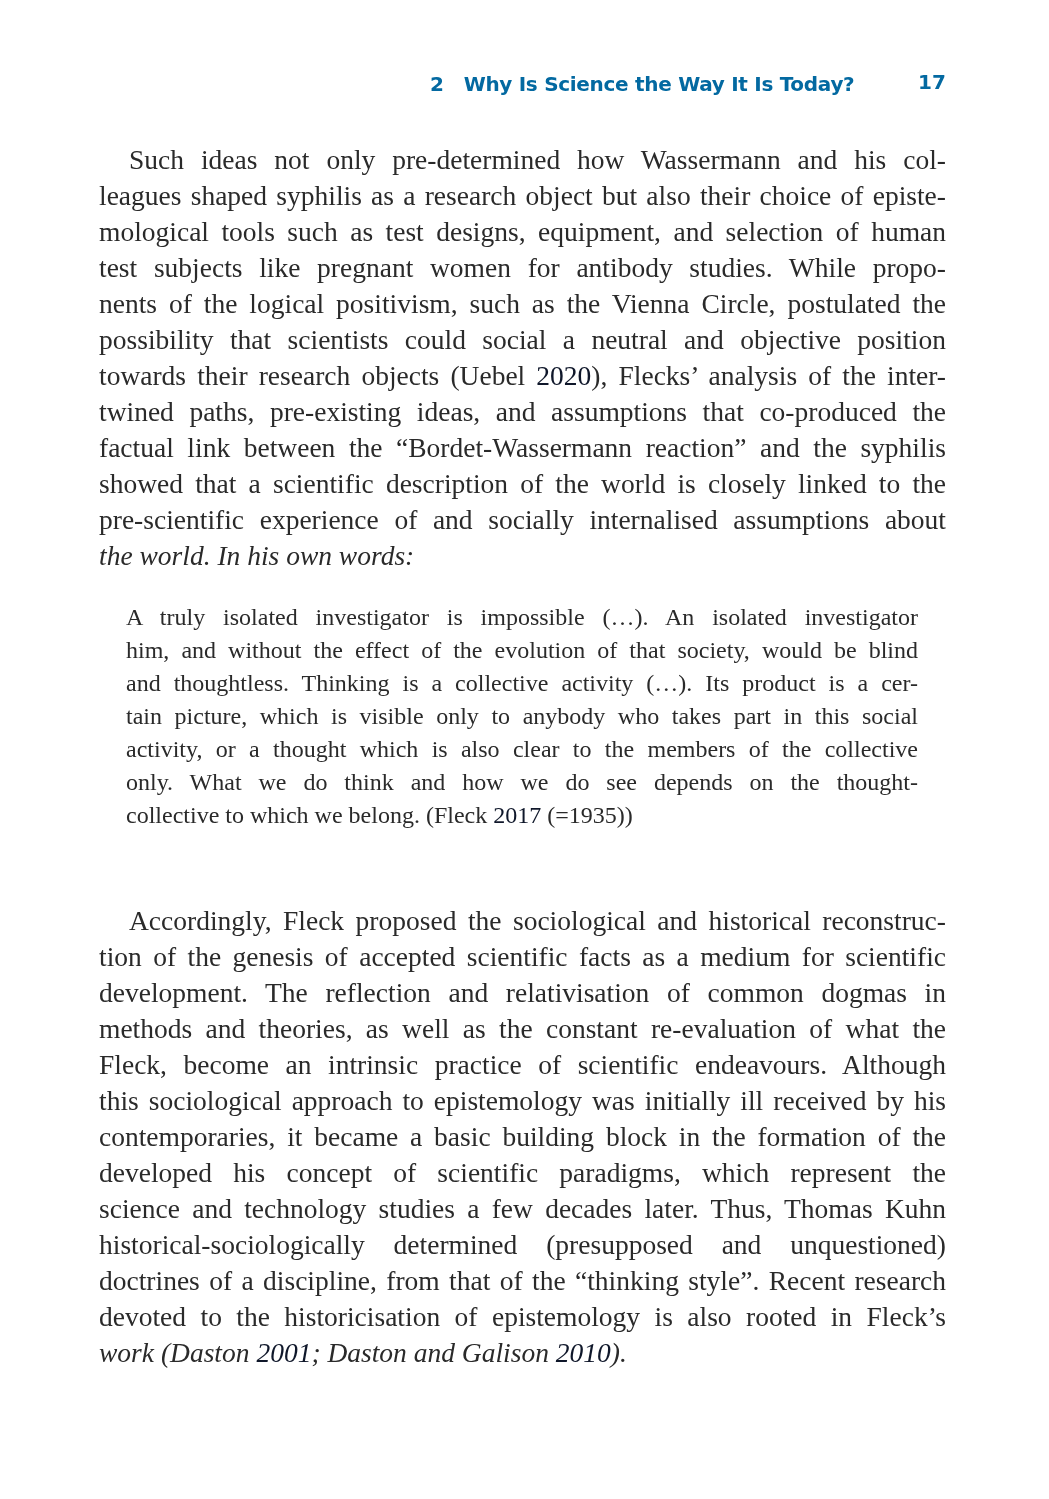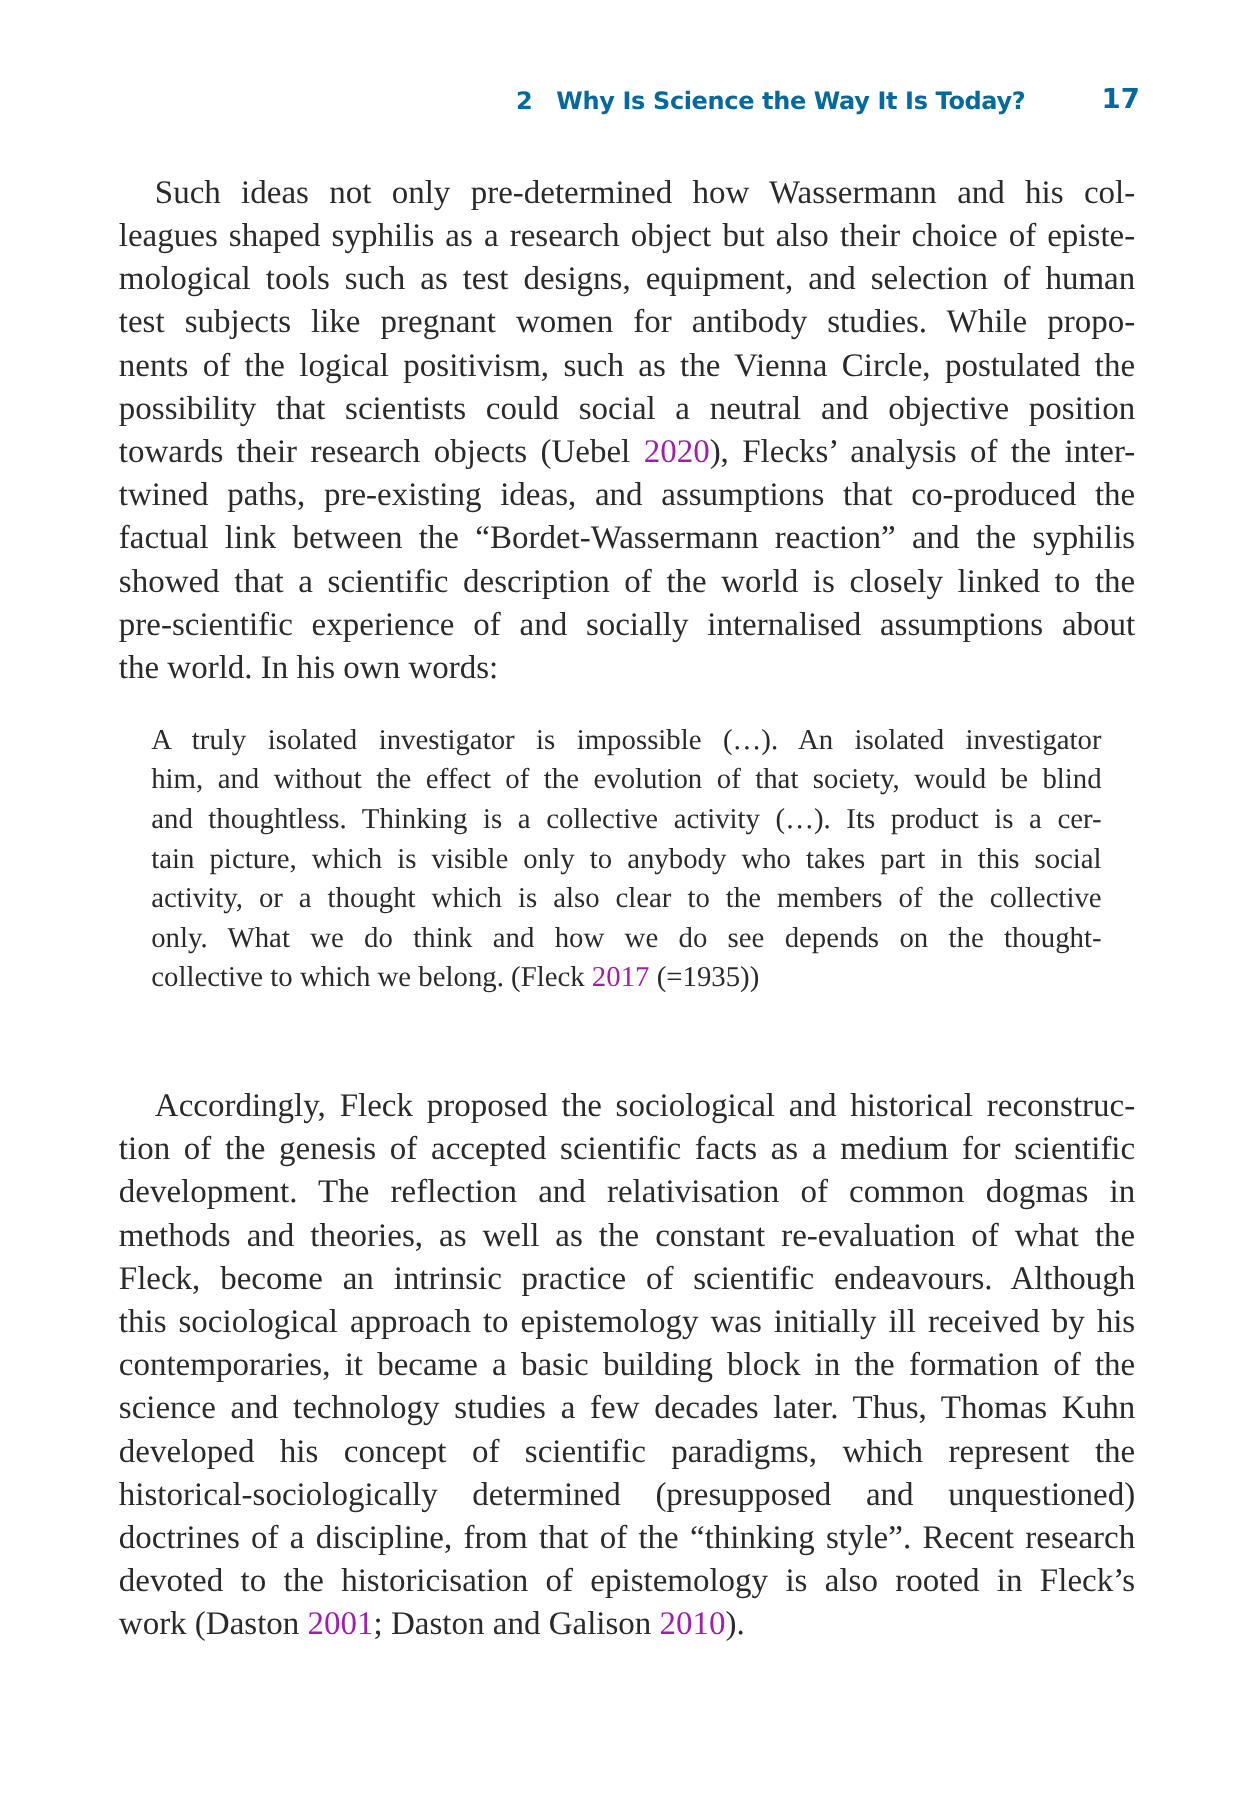--- a/index.html
+++ b/index.html
@@ -1,32 +1,32 @@
 <!DOCTYPE html>
 <html><head>
 <meta charset="utf-8">
 <style>
   html, body { margin:0; padding:0; background:#ffffff; }
   body { width:1049px; height:1499px; position:relative; overflow:hidden; }
   .header { position:absolute; top:72px; left:0; width:1049px; height:32px;
     font-family:"DejaVu Sans", sans-serif; font-weight:bold; color:#0369a1; }
   .header .chap { position:absolute; left:430px; top:0; font-size:20px; letter-spacing:-0.3px; }
-  .header .pnum { position:absolute; left:918px; top:-2px; font-size:23px; }
+  .header .pnum { position:absolute; left:918px; top:-2px; font-size:20px; }
   .body { position:absolute; left:99px; width:847px;
     font-family:"Liberation Serif", serif; color:#2a2a2a; }
   .line { display:block; height:36px; line-height:36px; font-size:27.5px;
     text-align:justify; text-align-last:justify; white-space:nowrap; overflow:visible; }
-  .line.last { text-align-last:left; }
+  .line.last { text-align-last:left;font-style:italic; }
   .indent { text-indent:30px; }
   .quote { position:absolute; left:126px; width:792px; top:601px;
     font-family:"Liberation Serif", serif; color:#2a2a2a; }
   .qline { display:block; height:33px; line-height:33px; font-size:24px;
     text-align:justify; text-align-last:justify; white-space:nowrap; }
   .qline.last { text-align-last:left; }
-  .ref { color:#a21caf; }
+  .ref { color:#0f172a; }
 </style>
 </head>
 <body>
 
 <div class="header">
   <span class="chap"><span>2</span>&nbsp;&nbsp;&nbsp;<span>Why Is Science the Way It Is Today?</span></span>
   <span class="pnum">17</span>
 </div>
 
 <div class="body" style="top:142px;">
@@ -55,19 +55,19 @@
 </div>
 
 <div class="body" style="top:903px;">
   <div class="line indent" style="white-space: normal; overflow: hidden;">Accordingly, Fleck proposed the sociological and historical reconstruc-</div>
   <div class="line" style="white-space: normal; overflow: hidden;">tion of the genesis of accepted scientific facts as a medium for scientific</div>
   <div class="line" style="white-space: normal; overflow: hidden;">development. The reflection and relativisation of common dogmas in</div>
   <div class="line" style="white-space: normal; overflow: hidden;">methods and theories, as well as the constant re-evaluation of what the</div>
   <div class="line" style="white-space: normal; overflow: hidden;">Fleck, become an intrinsic practice of scientific endeavours. Although</div>
   <div class="line" style="white-space: normal; overflow: hidden;">this sociological approach to epistemology was initially ill received by his</div>
   <div class="line" style="white-space: normal; overflow: hidden;">contemporaries, it became a basic building block in the formation of the</div>
+  <div class="line" style="white-space: normal; overflow: hidden;">developed his concept of scientific paradigms, which represent the</div>
   <div class="line" style="white-space: normal; overflow: hidden;">science and technology studies a few decades later. Thus, Thomas Kuhn</div>
-  <div class="line" style="white-space: normal; overflow: hidden;">developed his concept of scientific paradigms, which represent the</div>
   <div class="line" style="white-space: normal; overflow: hidden;">historical-sociologically determined (presupposed and unquestioned)</div>
   <div class="line" style="white-space: normal; overflow: hidden;">doctrines of a discipline, from that of the “thinking style”. Recent research</div>
   <div class="line" style="white-space: normal; overflow: hidden;">devoted to the historicisation of epistemology is also rooted in Fleck’s</div>
   <div class="line last" style="white-space: normal; overflow: hidden;"><span>work (Daston </span><a class="ref">2001</a><span>; Daston and Galison </span><a class="ref">2010</a><span>).</span></div>
 </div>
 
 </body></html>

